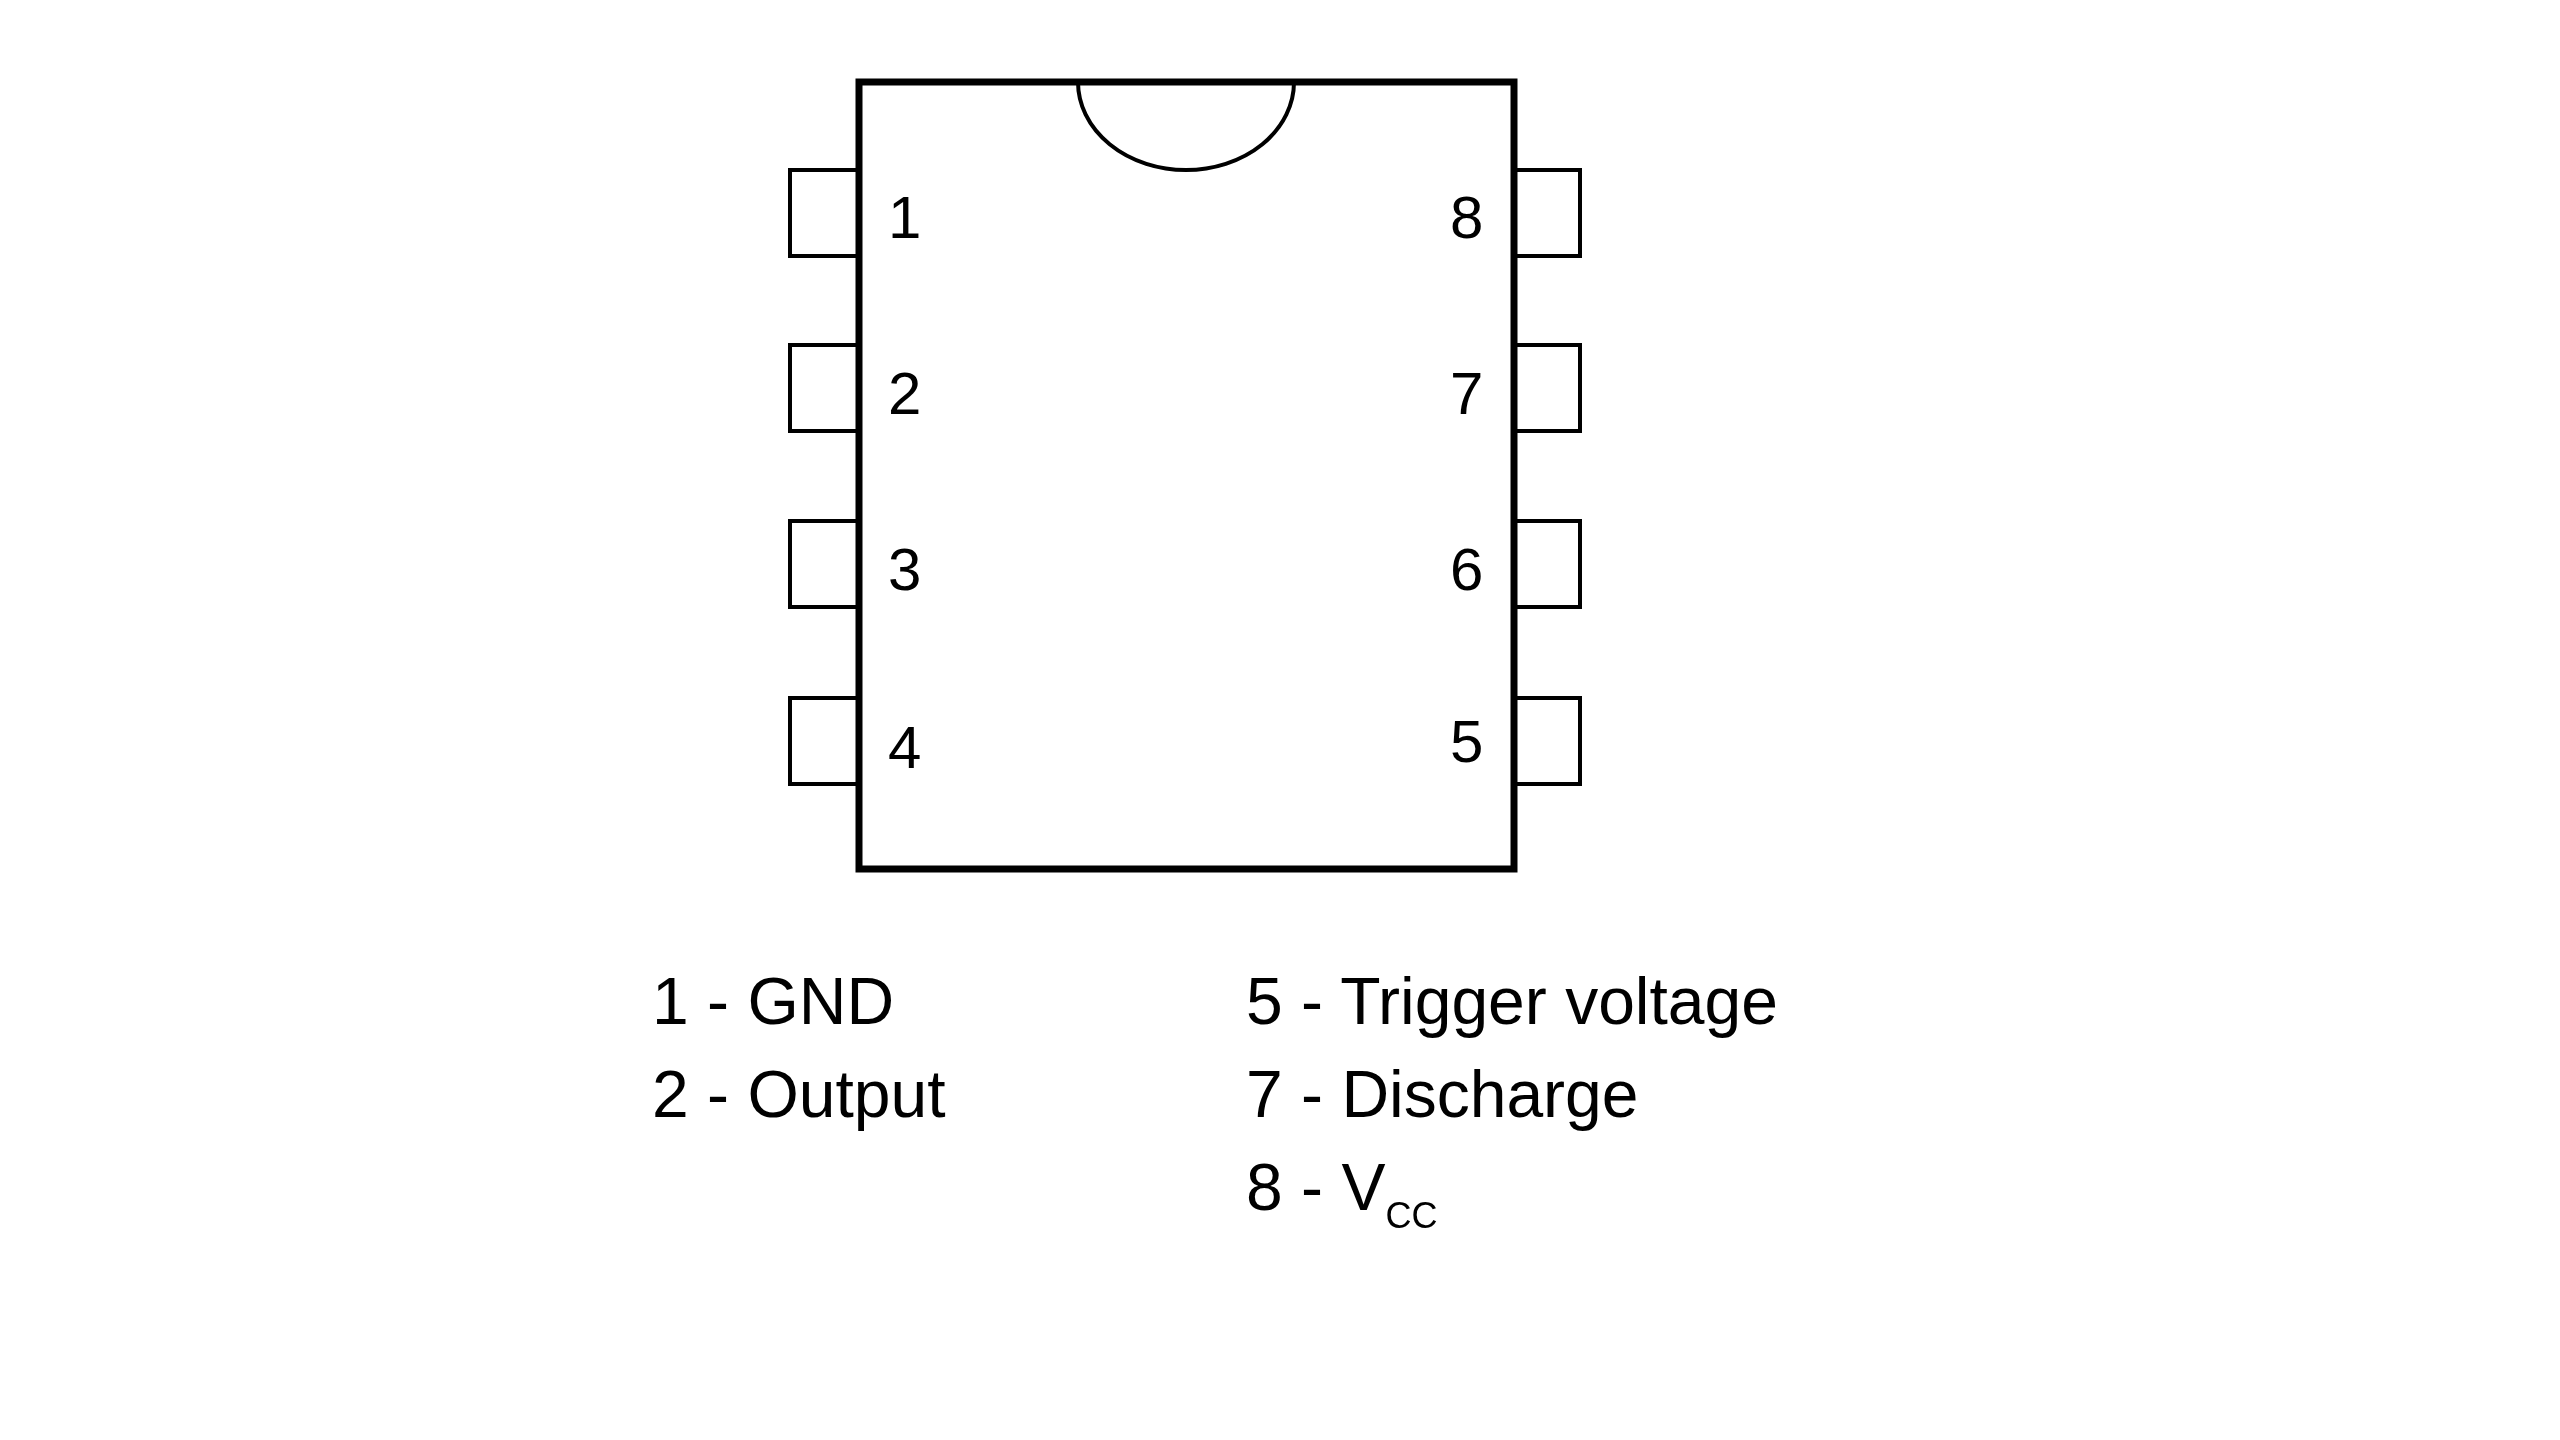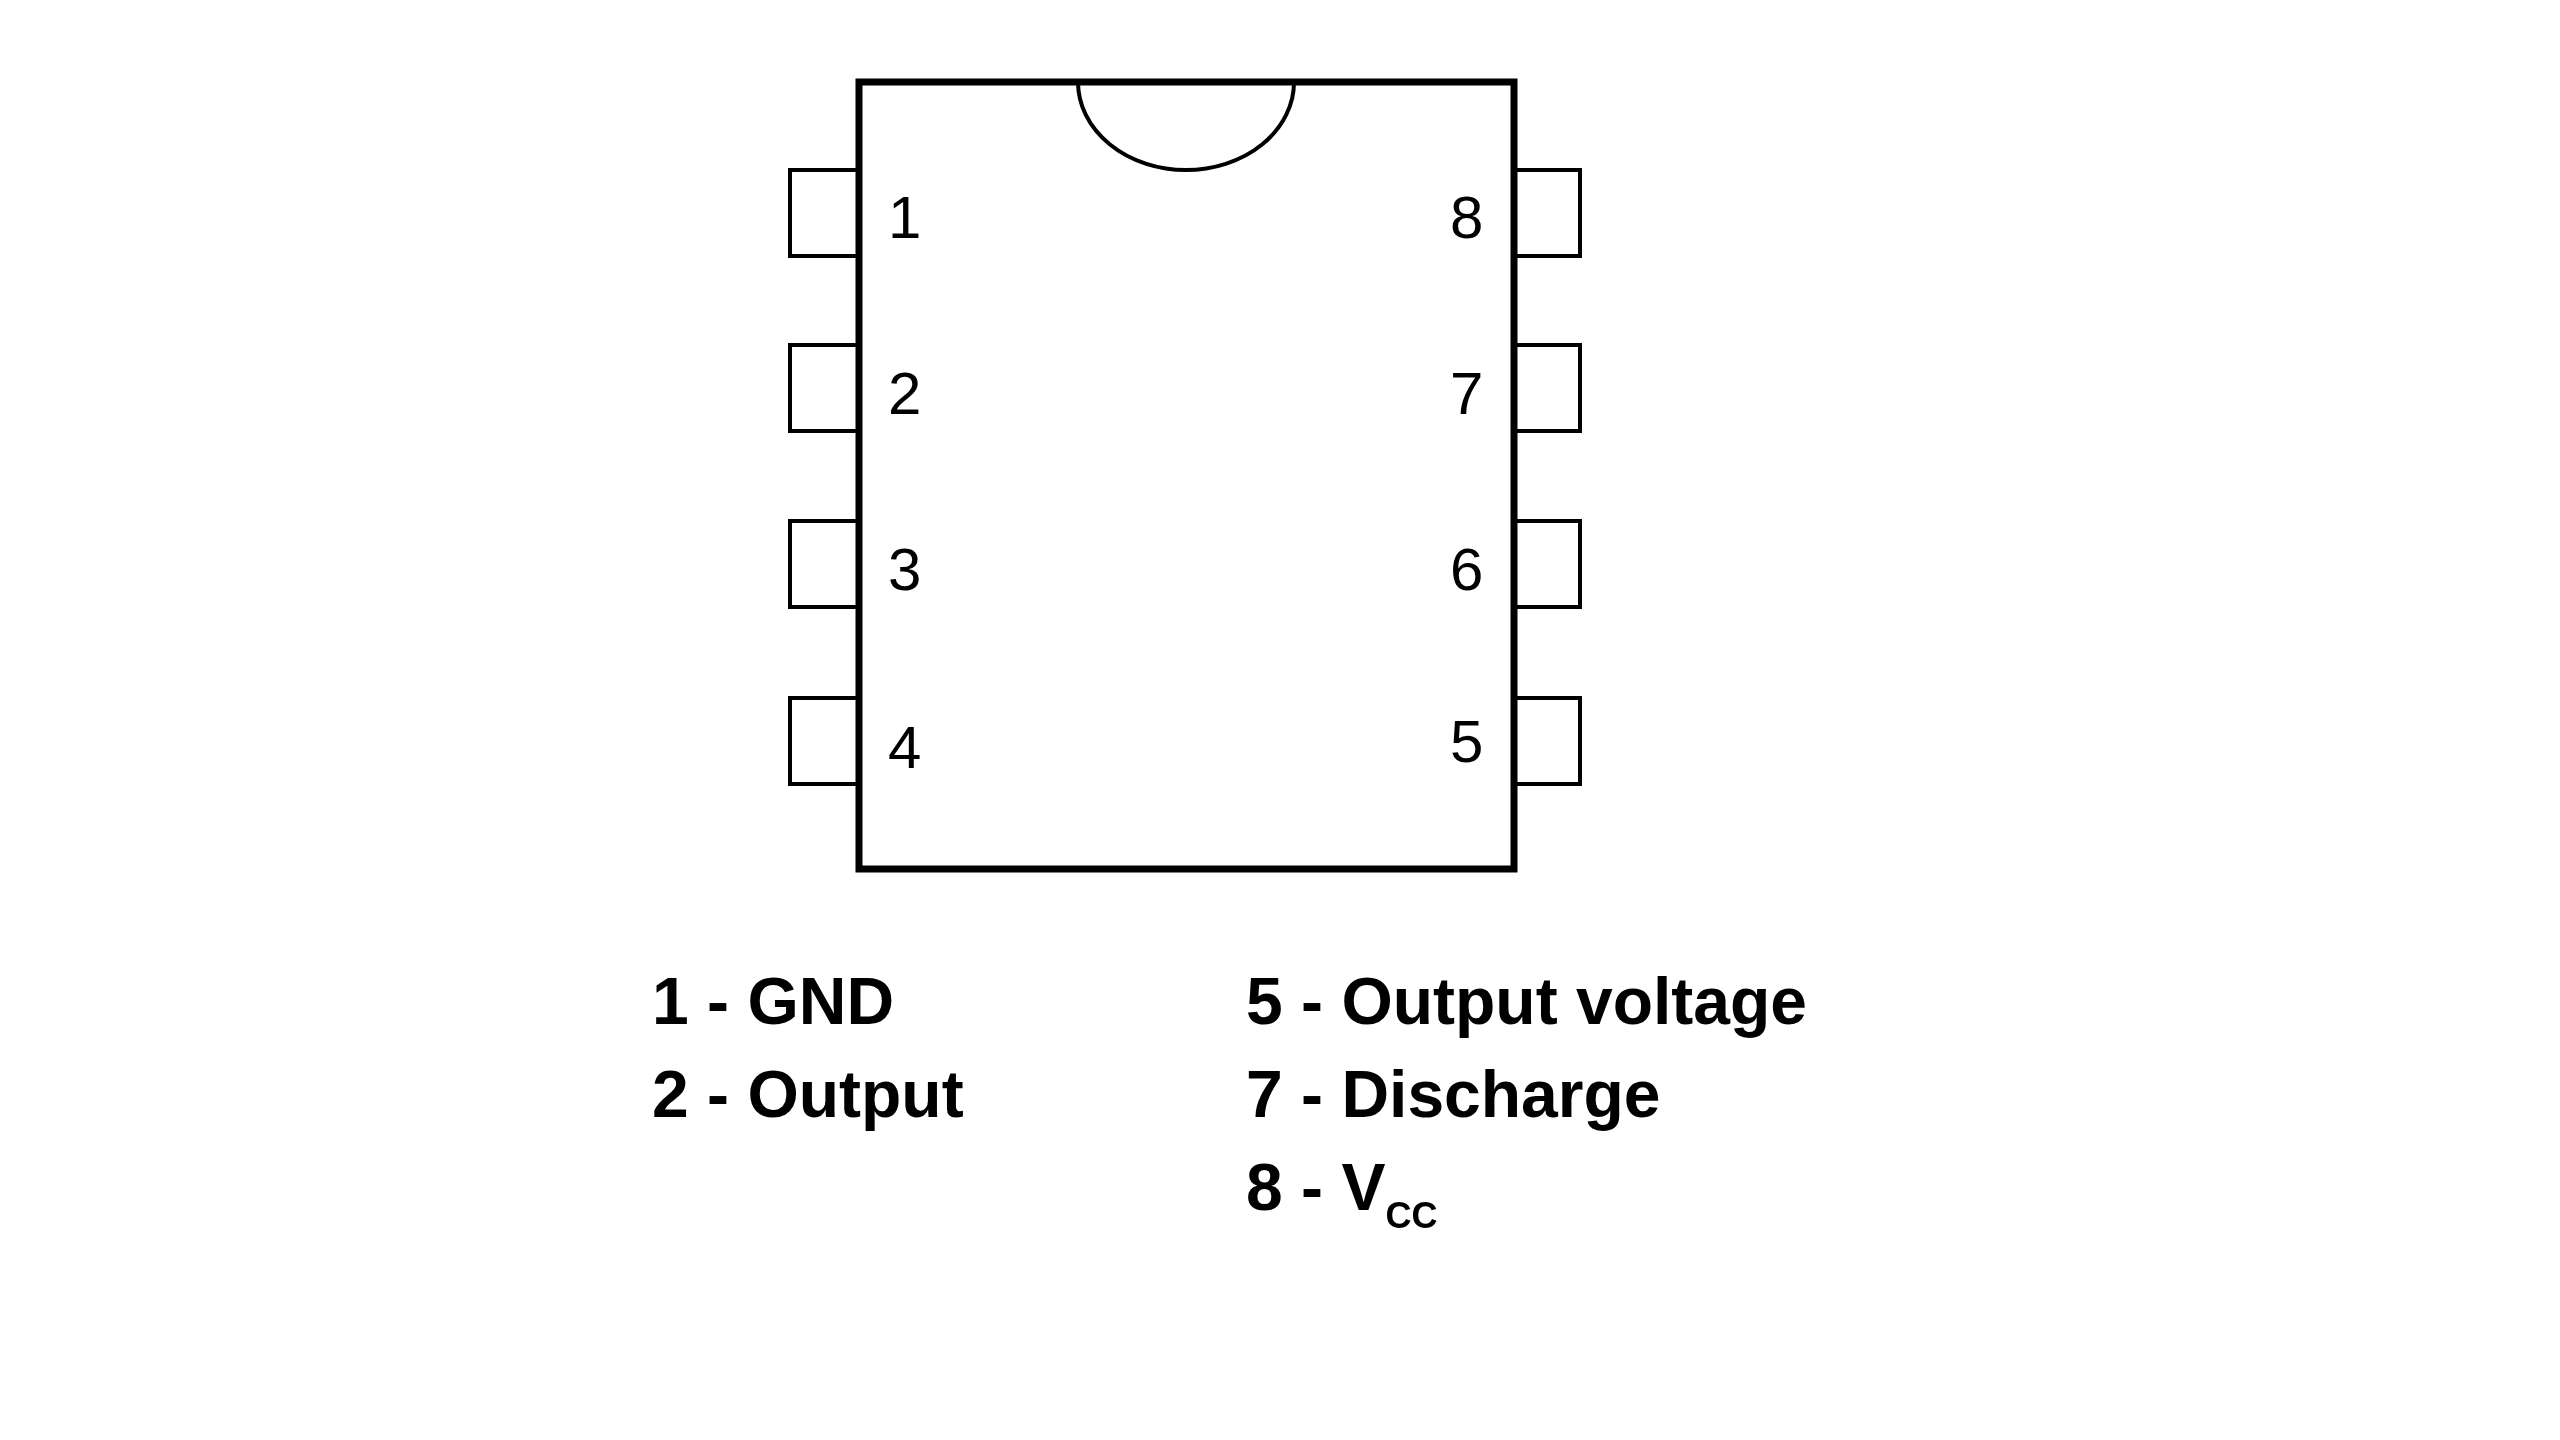--- a/index.html
+++ b/index.html
@@ -2,21 +2,21 @@
 <html><head>
 <meta charset="utf-8">
 <style>
   html, body { margin: 0; padding: 0; background: #ffffff; }
   body { width: 2560px; height: 1440px; position: relative; overflow: hidden; }
   #diagram { position: absolute; left: 0; top: 0; }
   .pin-num { font-family: "Liberation Sans", sans-serif; font-size: 60px; fill: #000; }
   .legend { position: absolute; top: 955px; font-family: "Liberation Sans", sans-serif; font-size: 66px; color: #000; line-height: 93px; }
   .legend-left { left: 652px; }
   .legend-right { left: 1246px; }
-  .legend-row { white-space: pre; font-weight: bold; }
+  .legend-row { white-space: pre; }
   .sub { font-size: 36px; vertical-align: -18px; }
 </style>
 </head>
 <body>
 
 <svg id="diagram" width="2560" height="1440">
 
   <rect x="859" y="82" width="655" height="787" fill="none" stroke="#000" stroke-width="7"></rect>
 
   <path d="M1078 82 A108 88 0 0 0 1294 82" fill="none" stroke="#000" stroke-width="4"></path>
@@ -41,16 +41,16 @@
   <text class="pin-num" x="1450" y="590">6</text>
   <text class="pin-num" x="1450" y="762">5</text>
 </svg>
 
 <div class="legend legend-left">
   <div class="legend-row"><span>1</span><span> - </span><span>GND</span></div>
   <div class="legend-row"><span>2</span><span> - </span><span>Output</span></div>
 </div>
 
 <div class="legend legend-right">
-  <div class="legend-row"><span>5</span><span> - </span><span>Output voltage</span></div>
+  <div class="legend-row"><span>5</span><span> - </span><span>Trigger voltage</span></div>
   <div class="legend-row"><span>7</span><span> - </span><span>Discharge</span></div>
   <div class="legend-row"><span>8</span><span> - </span><span>V</span><span class="sub">CC</span></div>
 </div>
 
 </body></html>

